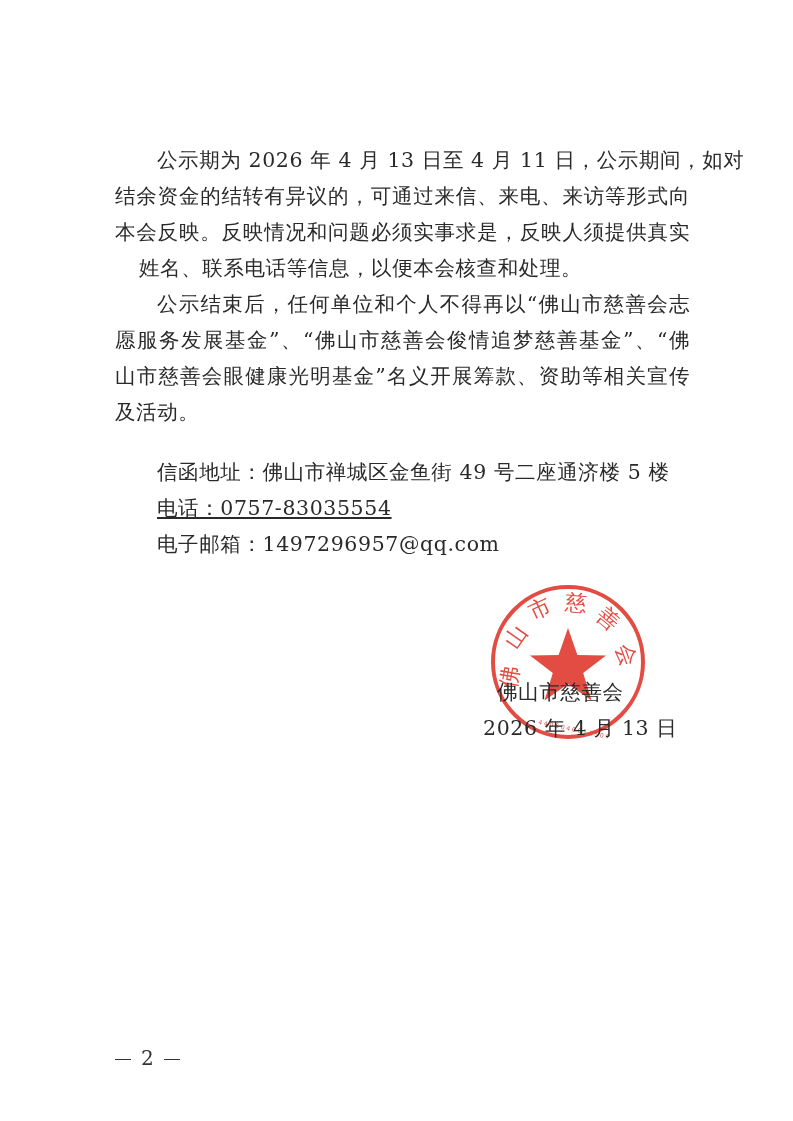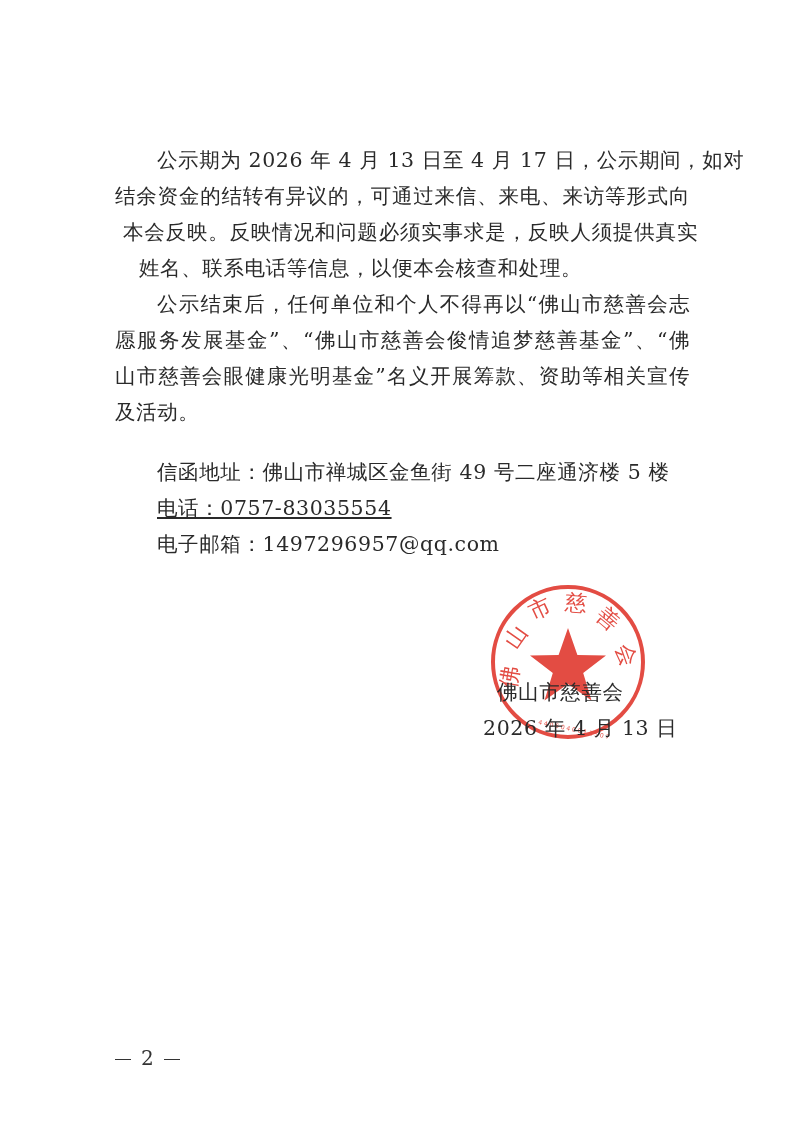--- a/index.html
+++ b/index.html
@@ -89,23 +89,23 @@
     .page-number .num {
       display: inline-block;
       margin: 0 10px;
     }
   </style>
 </head>
 <body>
 
 <div class="page">
 
-  <div class="line indent" style="top:142px;">公示期为 2026 年 4 月 13 日至 4 月 17 日，公示期间，如对</div>
+  <div class="line indent" style="top:142px;">公示期为 2026 年 4 月 13 日至 4 月 11 日，公示期间，如对</div>
   <div class="line" style="top:178px;">结余资金的结转有异议的，可通过来信、来电、来访等形式向</div>
-  <div class="line" style="top:214px;margin-left:8px;">本会反映。反映情况和问题必须实事求是，反映人须提供真实</div>
+  <div class="line" style="top:214px;">本会反映。反映情况和问题必须实事求是，反映人须提供真实</div>
   <div class="line last" style="top:250px;margin-left:24px;">姓名、联系电话等信息，以便本会核查和处理。</div>
 
   <div class="line" style="top:322px;">愿服务发展基金”、“佛山市慈善会俊情追梦慈善基金”、“佛</div>
   <div class="line indent" style="top:286px;">公示结束后，任何单位和个人不得再以“佛山市慈善会志</div>
   <div class="line" style="top:358px;">山市慈善会眼健康光明基金”名义开展筹款、资助等相关宣传</div>
   <div class="line last" style="top:394px;">及活动。</div>
 
   <div class="contact" style="top:454px;">信函地址：佛山市禅城区金鱼街 49 号二座通济楼 5 楼</div>
   <div class="contact" style="top:490px;text-decoration:underline;">电话：0757-83035554</div>
   <div class="contact" style="top:526px;">电子邮箱：1497296957@qq.com</div>

